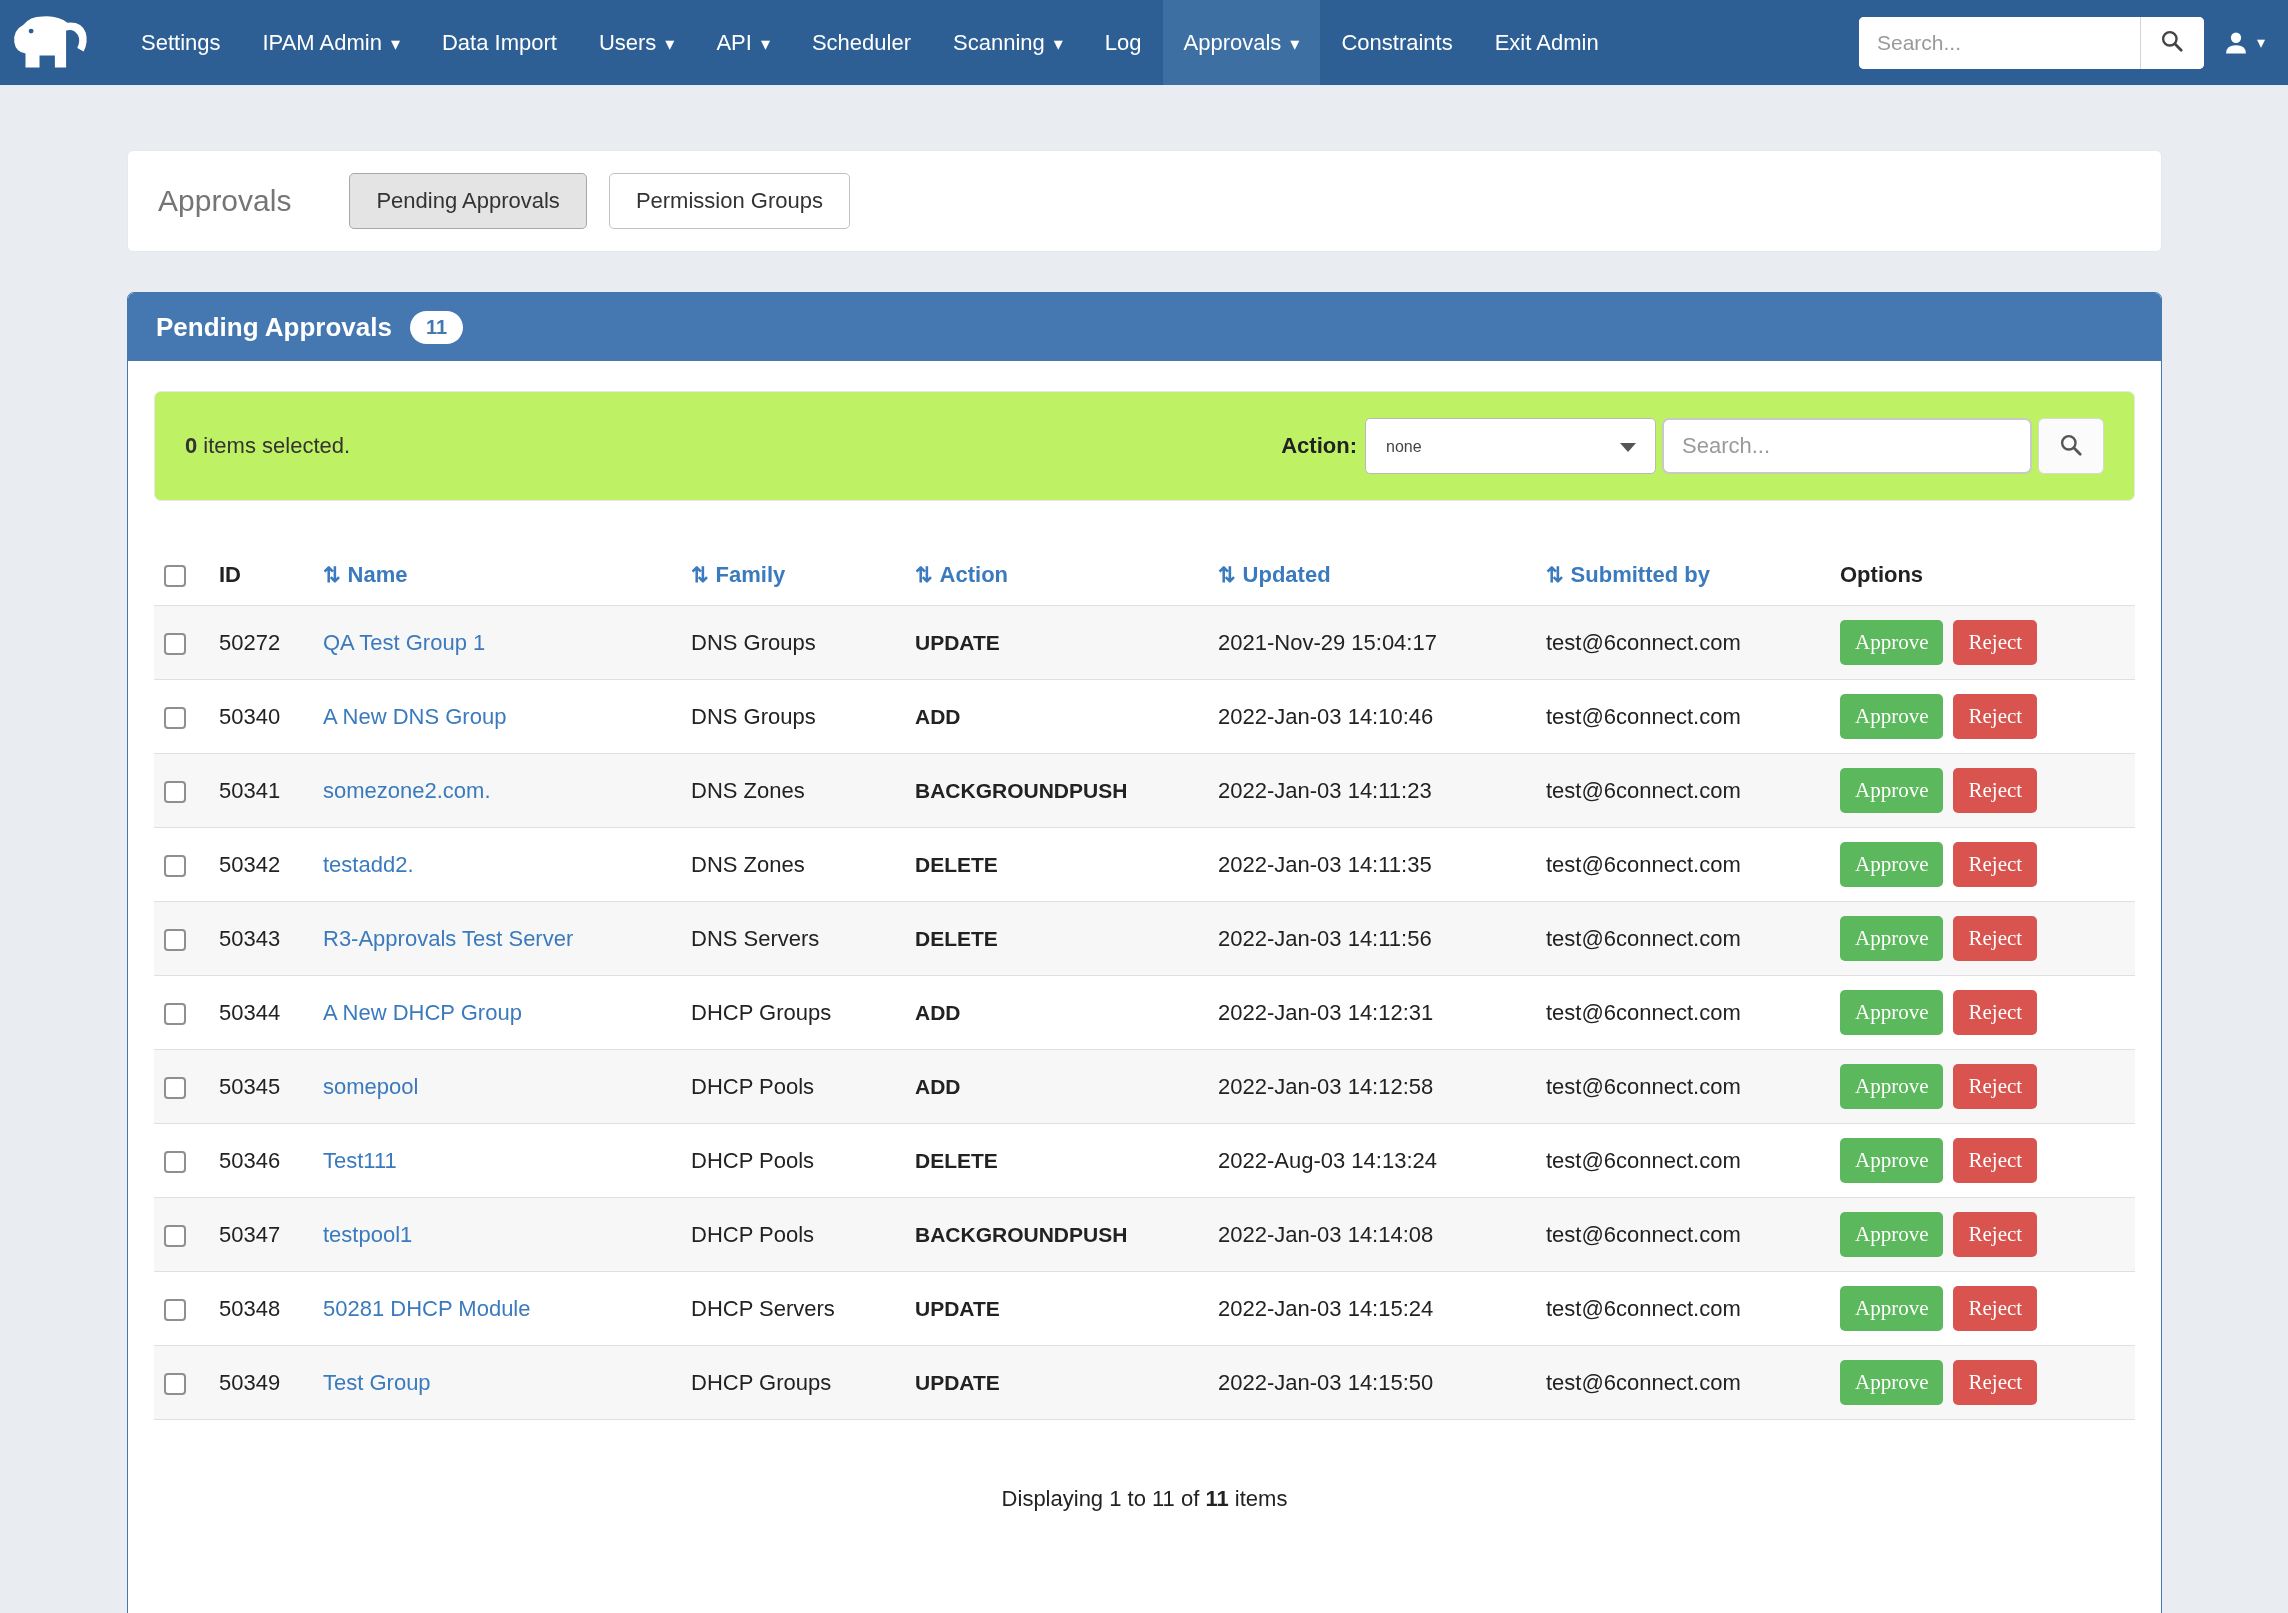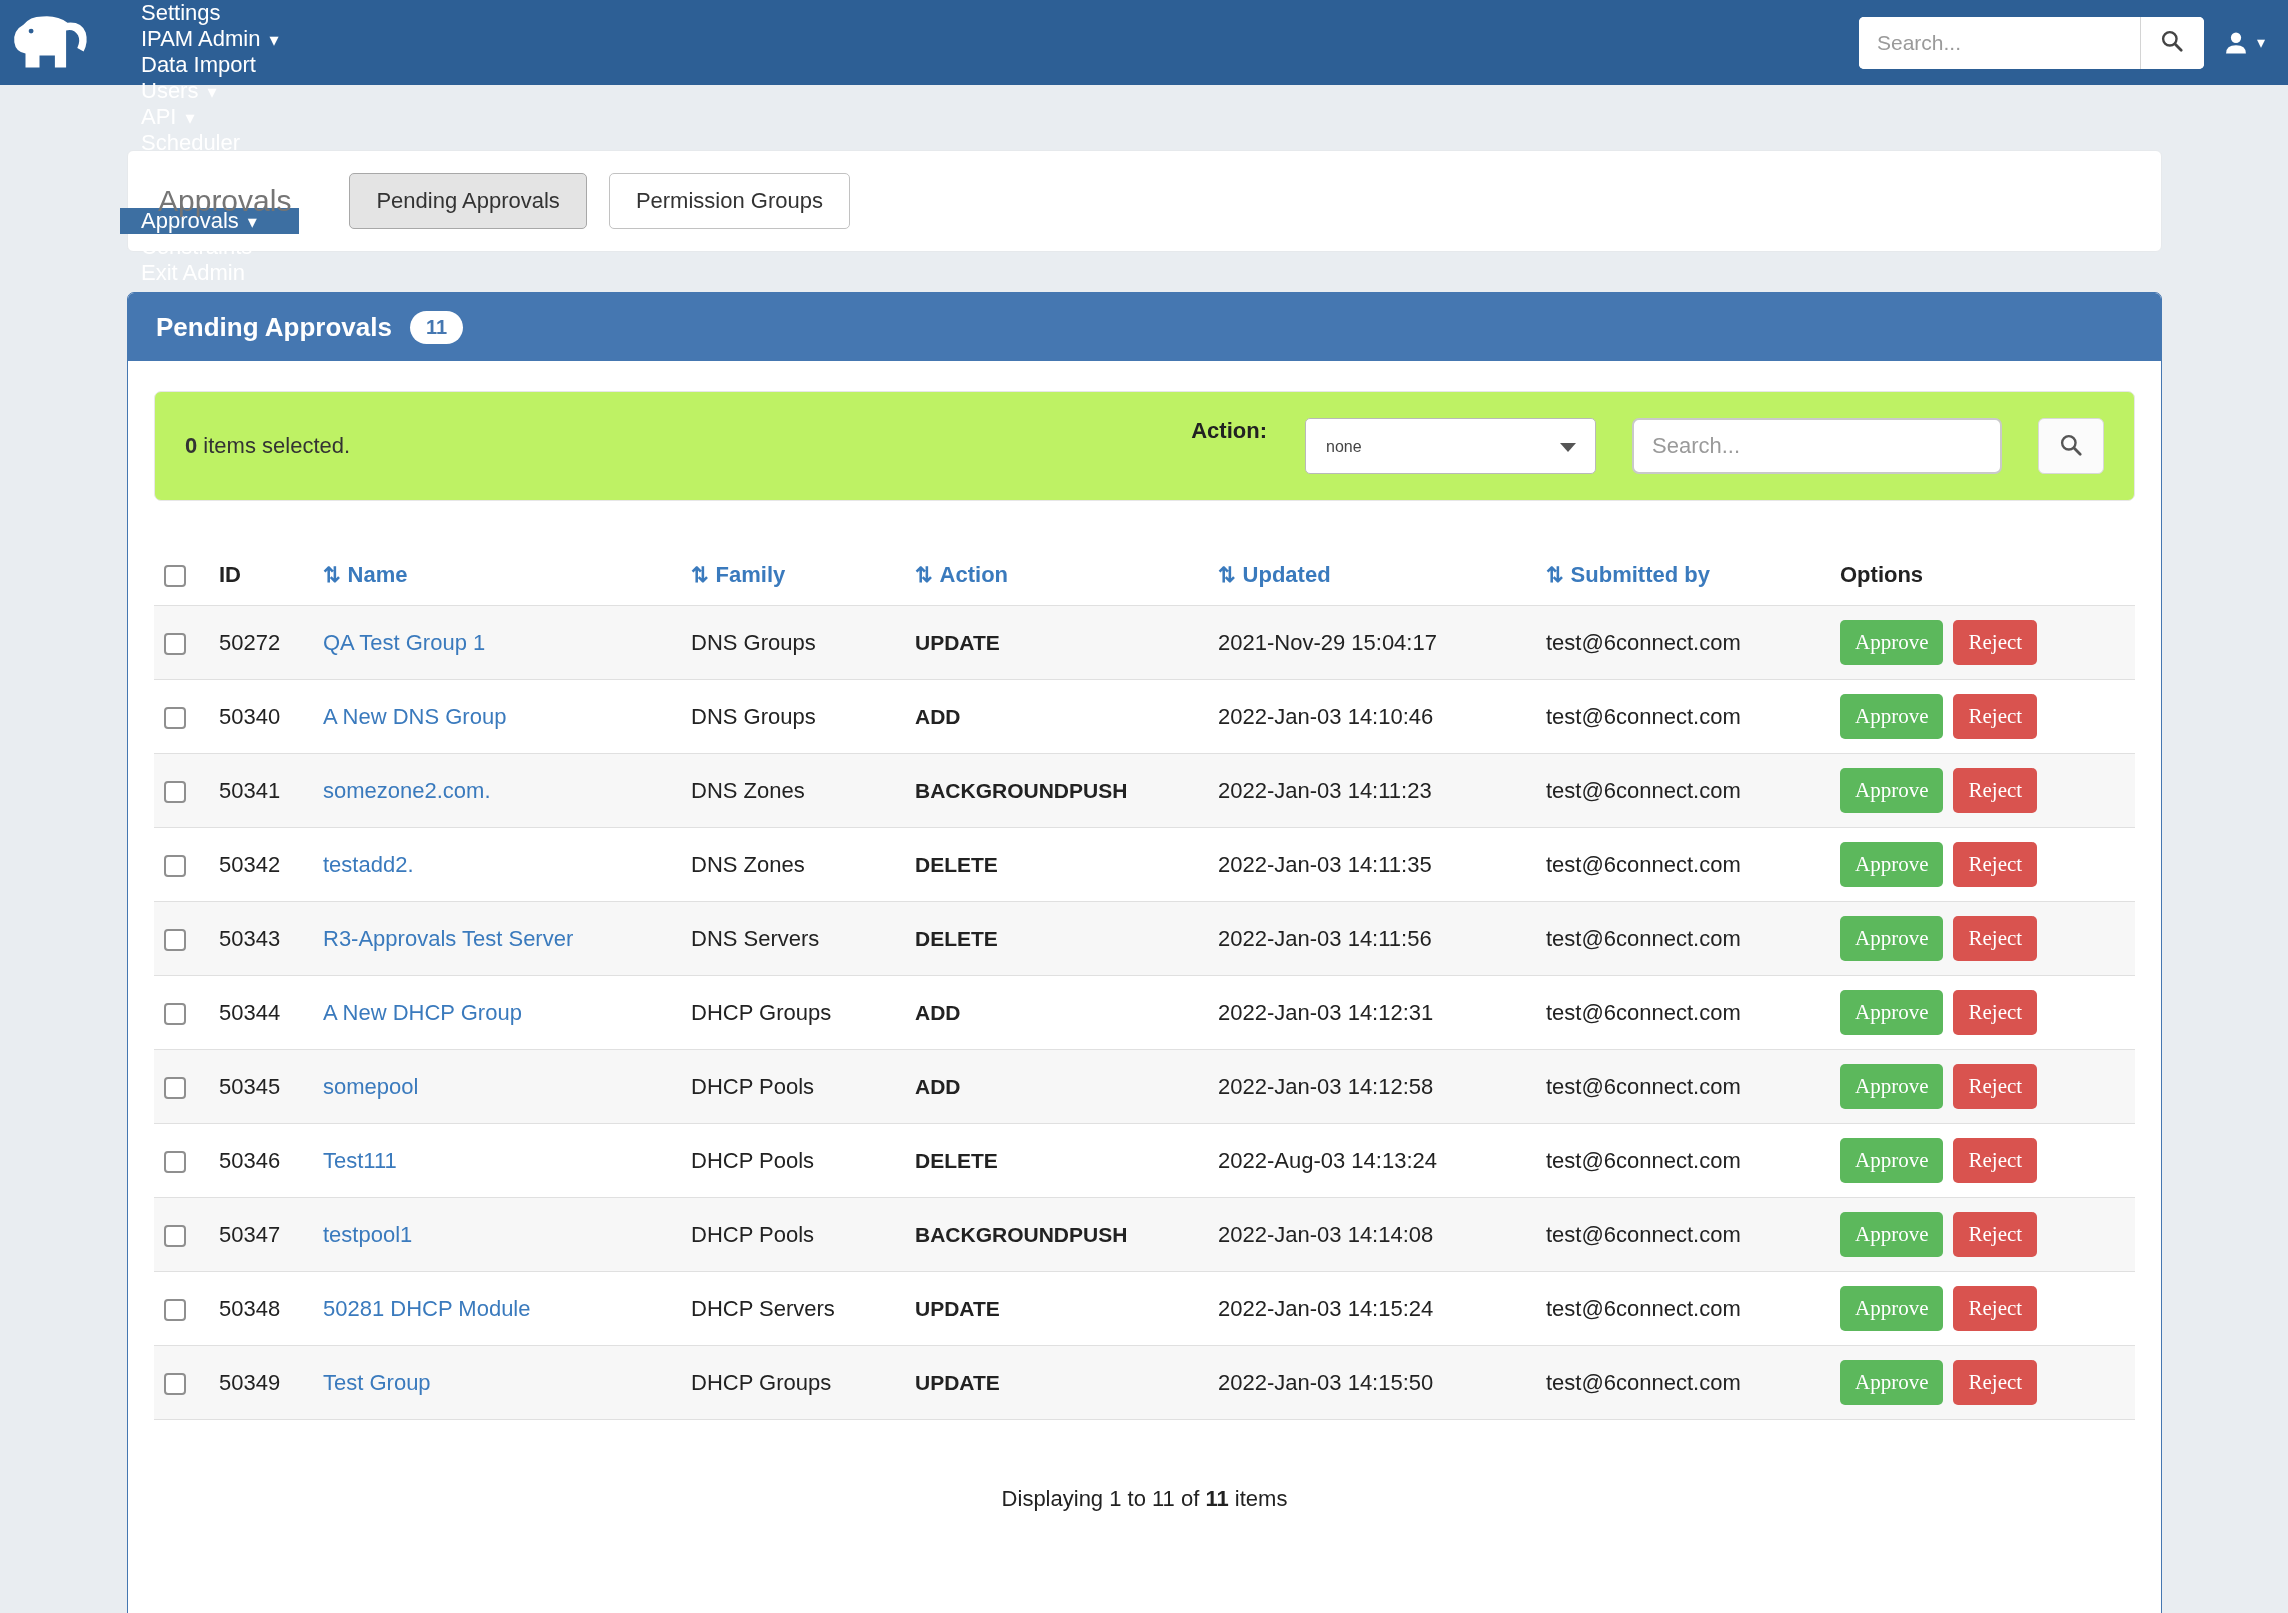--- a/index.html
+++ b/index.html
@@ -9,21 +9,21 @@
   *{box-sizing:border-box;}
   html,body{margin:0;padding:0;}
   body{
     width:2289px;min-height:1614px;background:var(--page-bg);
     font-family:"Liberation Sans",sans-serif;color:#222;overflow-x:hidden;
   }
   
   .navbar{height:85px;background:var(--navbar);display:flex;align-items:stretch;padding:0 24px 0 8px;}
   .nav-logo{display:flex;align-items:center;margin-right:28px;}
   .nav-logo svg{width:84px;height:66px;}
-  .nav-items{display:flex;align-items:stretch;flex-direction:column;}
+  .nav-items{display:flex;align-items:stretch;}
   .nav-item{display:flex;align-items:center;gap:9px;padding:0 21px;color:#fff;font-size:22px;cursor:pointer;white-space:nowrap;}
   .nav-item.active{background:var(--navbar-active);}
   .nav-caret{font-size:18px;line-height:1;transform:translateY(1px);}
   .nav-right{margin-left:auto;display:flex;align-items:center;gap:18px;}
   .nav-search{display:flex;height:52px;background:#fff;border-radius:5px;overflow:hidden;}
   .nav-search input{border:none;outline:none;width:281px;padding:0 18px;font-size:21px;font-family:inherit;color:#444;}
   .nav-search input::placeholder{color:#9a9a9a;}
   .nav-search button{width:64px;background:#fff;border:none;border-left:1px solid #d4d4d4;cursor:pointer;display:flex;align-items:center;justify-content:center;}
   .mag svg{width:26px;height:26px;}
   .user-menu{display:flex;align-items:center;gap:7px;color:#fff;cursor:pointer;}
@@ -37,21 +37,21 @@
   .tab-btn.active{background:#e4e4e4;border-color:#a8a8a8;}
   .tab-btn + .tab-btn{margin-left:22px;}
   
   .panel{margin-top:40px;background:#fff;border:1px solid var(--accent);border-radius:7px;overflow:hidden;}
   .panel-header{background:var(--accent);height:68px;display:flex;align-items:center;gap:18px;padding:0 28px;}
   .panel-title{color:#fff;font-size:26px;font-weight:bold;}
   .badge{background:#fff;color:var(--accent);font-size:20px;font-weight:bold;padding:5px 16px;border-radius:994px;}
   .toolbar{margin:30px 26px 0;border:1px solid #e7e7e7;background:#bef264;border-radius:7px;padding:26px 30px;display:flex;justify-content:space-between;align-items:center;}
   .sel-text{font-size:22px;color:#333;}
   .sel-count{font-weight:bold;}
-  .toolbar-right{display:flex;align-items:flex-start;gap:36px;margin-left:36px;}
+  .toolbar-right{display:flex;align-items:center;gap:6px;margin-left:36px;}
   .action-label{font-size:22px;font-weight:bold;margin-right:2px;}
   .select-wrap{position:relative;}
   .select-wrap::after{content:"";position:absolute;right:20px;top:50%;margin-top:-3px;border-left:8px solid transparent;border-right:8px solid transparent;border-top:9px solid #555;pointer-events:none;}
   .select-wrap select{appearance:none;-webkit-appearance:none;width:291px;height:56px;font-size:16px;font-family:inherit;color:#444;padding:0 20px;border:1px solid #b9b9b9;border-radius:5px;background:#fff;cursor:pointer;}
   .tb-search{width:370px;height:56px;border:2px solid #c9c9c9;border-radius:7px;padding:0 18px;font-size:22px;font-family:inherit;color:#444;background:#fff;outline:none;}
   .tb-search::placeholder{color:#9a9a9a;}
   .tb-search-btn{width:66px;height:56px;border:1px solid #d8d8d8;border-radius:6px;background:#fbfbfb;cursor:pointer;display:flex;align-items:center;justify-content:center;}
   
   table.approvals{width:calc(100% - 52px);margin:44px 26px 0;border-collapse:collapse;}
   th{font-size:22px;font-weight:bold;text-align:left;padding:17px 10px;white-space:nowrap;}

